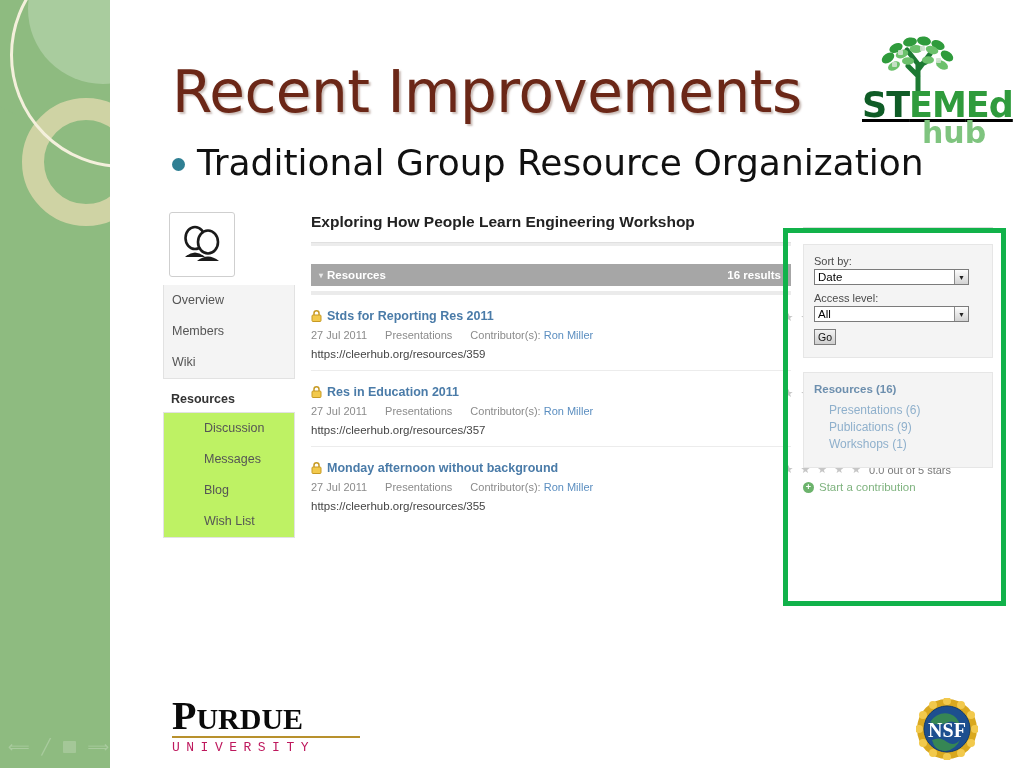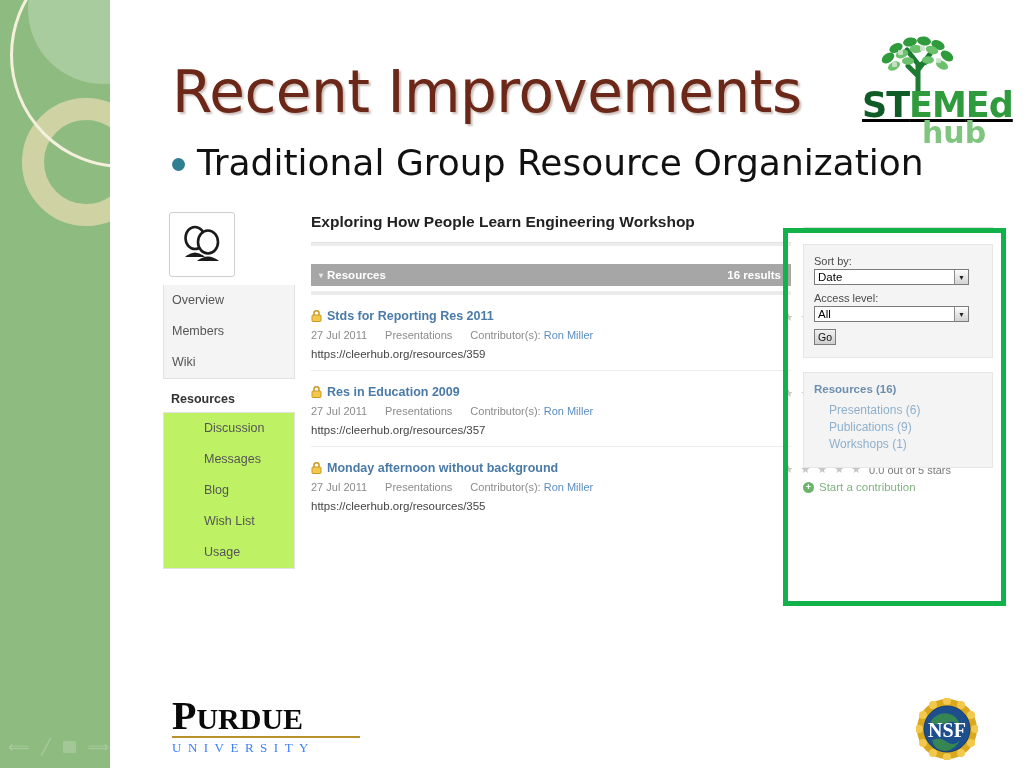--- a/index.html
+++ b/index.html
@@ -418,23 +418,23 @@
     letter-spacing: 0px;
     line-height: 0.95;
   }
   .purdue-word .small { font-size: 30px; }
   .purdue-rule {
     height: 2px;
     background: #b8912d;
     margin-top: 1px;
   }
   .purdue-sub {
-    font-family: Liberation Serif, serif;
+    font-family: Liberation Mono, monospace;
     font-size: 13px;
-    color: #3b82f6;
+    color: #be185d;
     letter-spacing: 6.5px;
     margin-top: 2px;
   }
 
   
   .nsf {
     position: absolute;
     left: 916px; top: 698px;
     width: 62px; height: 62px;
   }
@@ -511,21 +511,20 @@
       <div class="nav-item">Overview</div>
       <div class="nav-item">Members</div>
       <div class="nav-item">Wiki</div>
     </div>
     <div class="nav-current">Resources</div>
     <div class="nav-group-b">
       <div class="nav-item">Discussion</div>
       <div class="nav-item">Messages</div>
       <div class="nav-item">Blog</div>
       <div class="nav-item">Wish List</div>
-      <div class="nav-item">Usage</div>
     </div>
   </div>
 
   <div class="shot-main">
     <div class="page-heading">Exploring How People Learn Engineering Workshop</div>
     <div class="heading-rule"></div>
 
     <div class="res-bar">
       <div class="res-bar-left">
         <span class="caret">▾</span>
@@ -554,21 +553,21 @@
         <span class="rating-text">0.0 out of 5 stars</span>
       </div>
     </div>
 
     <div class="res-item">
       <div class="res-title-row">
         <svg class="lock-icon" width="11" height="12" viewBox="0 0 11 12">
           <path d="M3 5 V3.3 a2.5 2.5 0 0 1 5 0 V5" fill="none" stroke="#c79a24" stroke-width="1.5"></path>
           <rect x="1" y="5" width="9" height="6.5" rx="1" fill="#f2c94c" stroke="#c79a24" stroke-width="1"></rect>
         </svg>
-        <span class="res-title">Res in Education 2009</span>
+        <span class="res-title">Res in Education 2011</span>
       </div>
       <div class="res-meta">
         <span>27 Jul 2011</span>
         <span>Presentations</span>
         <span><span>Contributor(s):</span> <span class="contrib-name">Ron Miller</span></span>
       </div>
       <div class="res-url">https://cleerhub.org/resources/357</div>
       <div class="res-rating">
         <span class="stars">★ ★ ★ ★ ★</span>
         <span class="rating-text">0.0 out of 5 stars</span>

